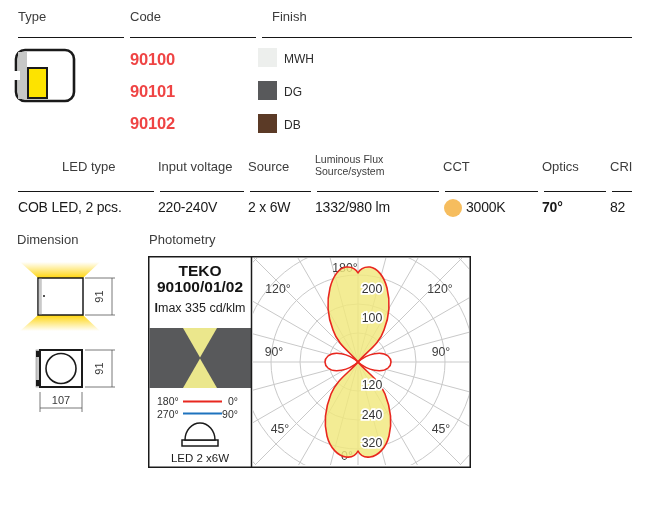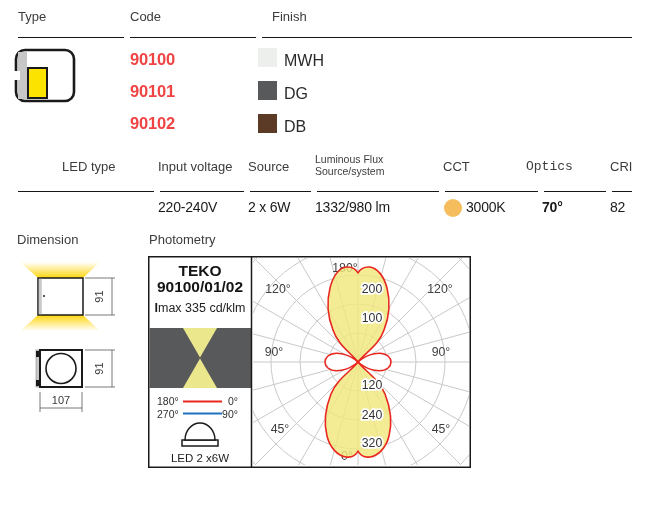--- a/index.html
+++ b/index.html
@@ -5,21 +5,21 @@
   html,body{margin:0;padding:0;background:#fff;}
   #sheet{
     position:relative;width:651px;height:506px;background:#fff;overflow:hidden;
     font-family:"Liberation Sans","DejaVu Sans",sans-serif;color:#1d1d1d;
   }
   .abs{position:absolute;}
   .hdr{font-size:13px;color:#3c3c3c;letter-spacing:0px;white-space:nowrap;}
   .rule{position:absolute;height:1px;background:#161616;}
   .code{font-size:16.5px;font-weight:bold;letter-spacing:-0.2px;color:#ef4444;white-space:nowrap;}
   .swatch{position:absolute;width:19px;height:19px;}
-  .swlabel{font-size:16px;color:#2a2a2a;white-space:nowrap;text-align:right;}
+  .swlabel{font-size:12px;color:#2a2a2a;white-space:nowrap;text-align:right;}
   .val{font-size:14px;color:#1a1a1a;letter-spacing:-0.2px;white-space:nowrap;}
   .dot{position:absolute;width:18px;height:18px;border-radius:50%;}
   svg text{font-family:"Liberation Sans","DejaVu Sans",sans-serif;}
   .halo{paint-order:stroke;stroke:#ffffff;stroke-width:3.5px;}
 </style>
 </head>
 <body>
 
 <div id="sheet">
 
@@ -50,31 +50,32 @@
   <div class="abs swlabel" style="left:284px;top:118px;">DB</div>
 
   <div class="abs hdr" style="left:18px;top:159px;margin-left:44px;">LED type</div>
   <div class="abs hdr" style="left:158px;top:159px;">Input voltage</div>
   <div class="abs hdr" style="left:248px;top:159px;">Source</div>
   <div class="abs hdr" style="left:315px;top:153px;font-size:10.5px;line-height:12px;">
     <div>Luminous Flux</div>
     <div>Source/system</div>
   </div>
   <div class="abs hdr" style="left:443px;top:159px;">CCT</div>
-  <div class="abs hdr" style="left:526px;top:159px;font-family:Liberation Mono, monospace;">Optics</div>
+  <div class="abs hdr" style="left:542px;top:159px;">Optics</div>
   <div class="abs hdr" style="left:610px;top:159px;">CRI</div>
 
   <div class="rule" style="left:18px;top:191px;width:136px;"></div>
   <div class="rule" style="left:160px;top:191px;width:84px;"></div>
   <div class="rule" style="left:250px;top:191px;width:61px;"></div>
   <div class="rule" style="left:317px;top:191px;width:122px;"></div>
   <div class="rule" style="left:445px;top:191px;width:93px;"></div>
   <div class="rule" style="left:544px;top:191px;width:62px;"></div>
   <div class="rule" style="left:612px;top:191px;width:20px;"></div>
 
+  <div class="abs val" style="left:18px;top:199px;">COB LED, 2 pcs.</div>
   <div class="abs val" style="left:158px;top:199px;">220-240V</div>
   <div class="abs val" style="left:248px;top:199px;">2 x 6W</div>
   <div class="abs val" style="left:315px;top:199px;">1332/980 lm</div>
   <div class="dot" style="left: 444px; top: 199px; background: rgb(246, 189, 94);"></div>
   <div class="abs val" style="left:466px;top:199px;">3000K</div>
   <div class="abs val" style="left:542px;top:199px;font-weight:bold;">70°</div>
   <div class="abs val" style="left:610px;top:199px;">82</div>
 
   <div class="abs hdr" style="left:17px;top:232px;">Dimension</div>
   <div class="abs hdr" style="left:149px;top:232px;">Photometry</div>

